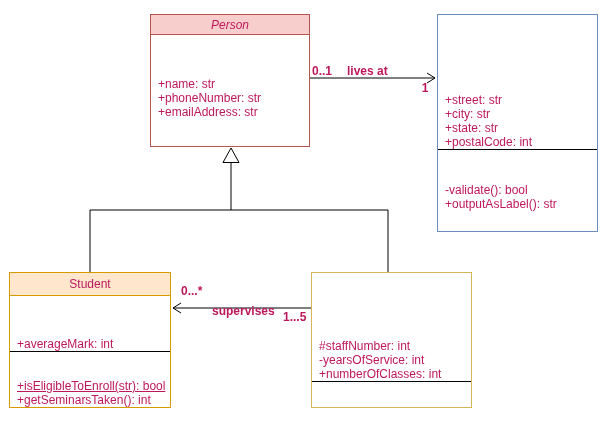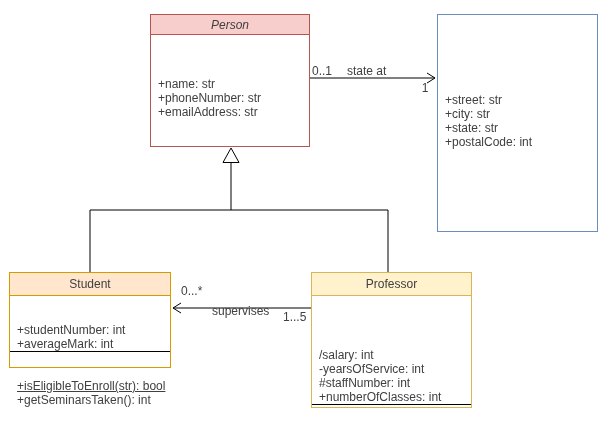--- a/index.html
+++ b/index.html
@@ -1,19 +1,19 @@
 <!DOCTYPE html>
 <html><head>
 <meta charset="utf-8">
 <style>
   html,body { margin:0; padding:0; background:#ffffff; }
   .canvas {
     position:relative; width:609px; height:422px; background:#ffffff;
     font-family:"Liberation Sans","DejaVu Sans",sans-serif;
-    font-size:12px; color:#404040; overflow:hidden;
+    font-size:12px; color:#be185d; overflow:hidden;
   }
   svg.edges { position:absolute; left:0; top:0; width:609px; height:422px; }
 
   .uml-class { position:absolute; box-sizing:border-box; background:#ffffff; }
   .uml-class .hdr {
     box-sizing:border-box; display:flex; align-items:center; justify-content:center;
     white-space:nowrap;
   }
   .rows { box-sizing:border-box; display:flex; flex-direction:column; justify-content:flex-end; }
   .row { display:flex; align-items:center; padding:0 4px 0 7px; white-space:nowrap; }
@@ -26,32 +26,32 @@
   .c-person .attrs { height:84px; }
   .c-person .methods { height:27px; }
 
   
   .c-address { left:437px; top:14px; width:161px; height:218px; border:1px solid #6c8ebf; }
   .c-address .hdr { height:20px; background:#dae8fc; border-bottom:1px solid #6c8ebf; }
   .c-address .attrs { height:134px; }
   .c-address .methods { height:62px; }
 
   
-  .c-student { left:9px; top:272px; width:162px; height:96px; border:1px solid #d79b00; }
+  .c-student { left:9px; top:272px; width:162px; height:136px; border:1px solid #d79b00; }
   .c-student .hdr { height:23px; background:#ffe6cc; border-bottom:1px solid #d79b00; }
   .c-student .attrs { height:55px; }
   .c-student .methods { height:56px; }
 
   
   .c-professor { left:311px; top:272px; width:161px; height:136px; border:1px solid #d6b656; }
   .c-professor .hdr { height:23px; background:#fff2cc; border-bottom:1px solid #d6b656; }
   .c-professor .attrs { height:108px; }
   .c-professor .methods { height:3px; }
 
-  .edge-label { position:absolute; white-space:nowrap; background:transparent; }
+  .edge-label { position:absolute; white-space:nowrap; background:transparent;font-weight:bold; }
   .l-livesat-src  { left:312px; top:64px; }
   .l-livesat-name { left:347px; top:64px; }
   .l-livesat-tgt  { left:419px; top:81px; width:12px; text-align:center; }
   .l-sup-tgt      { left:181px; top:284px; }
   .l-sup-name     { left:212px; top:304px; }
   .l-sup-src      { left:283px; top:310px; }
 </style>
 </head>
 <body>
 
@@ -85,46 +85,47 @@
     </div>
   </div>
 
   <div class="uml-class c-address">
     <div class="rows attrs">
       <div class="row">+street: str</div>
       <div class="row">+city: str</div>
       <div class="row">+state: str</div>
       <div class="row">+postalCode: int</div>
     </div>
+    <div class="rows methods">
+      <div class="row">-validate(): bool</div>
+      <div class="row">+outputAsLabel(): str</div>
+    </div>
   </div>
 
   <div class="uml-class c-student">
     <div class="hdr">Student</div>
     <div class="rows attrs">
-      <div class="row">+studentNumber: int</div>
       <div class="row">+averageMark: int</div>
     </div>
     <div class="rows methods">
       <div class="row static-member">+isEligibleToEnroll(str): bool</div>
       <div class="row">+getSeminarsTaken(): int</div>
     </div>
   </div>
 
   <div class="uml-class c-professor">
-    <div class="hdr">Professor</div>
     <div class="rows attrs">
-      <div class="row">/salary: int</div>
+      <div class="row">#staffNumber: int</div>
       <div class="row">-yearsOfService: int</div>
-      <div class="row">#staffNumber: int</div>
       <div class="row">+numberOfClasses: int</div>
     </div>
     <div class="rows methods"></div>
   </div>
 
   <div class="edge-label l-livesat-src">0..1</div>
-  <div class="edge-label l-livesat-name">state at</div>
+  <div class="edge-label l-livesat-name">lives at</div>
   <div class="edge-label l-livesat-tgt">1</div>
 
   <div class="edge-label l-sup-tgt">0...*</div>
   <div class="edge-label l-sup-name">supervises</div>
   <div class="edge-label l-sup-src">1...5</div>
 
 </div>
 
 </body></html>

